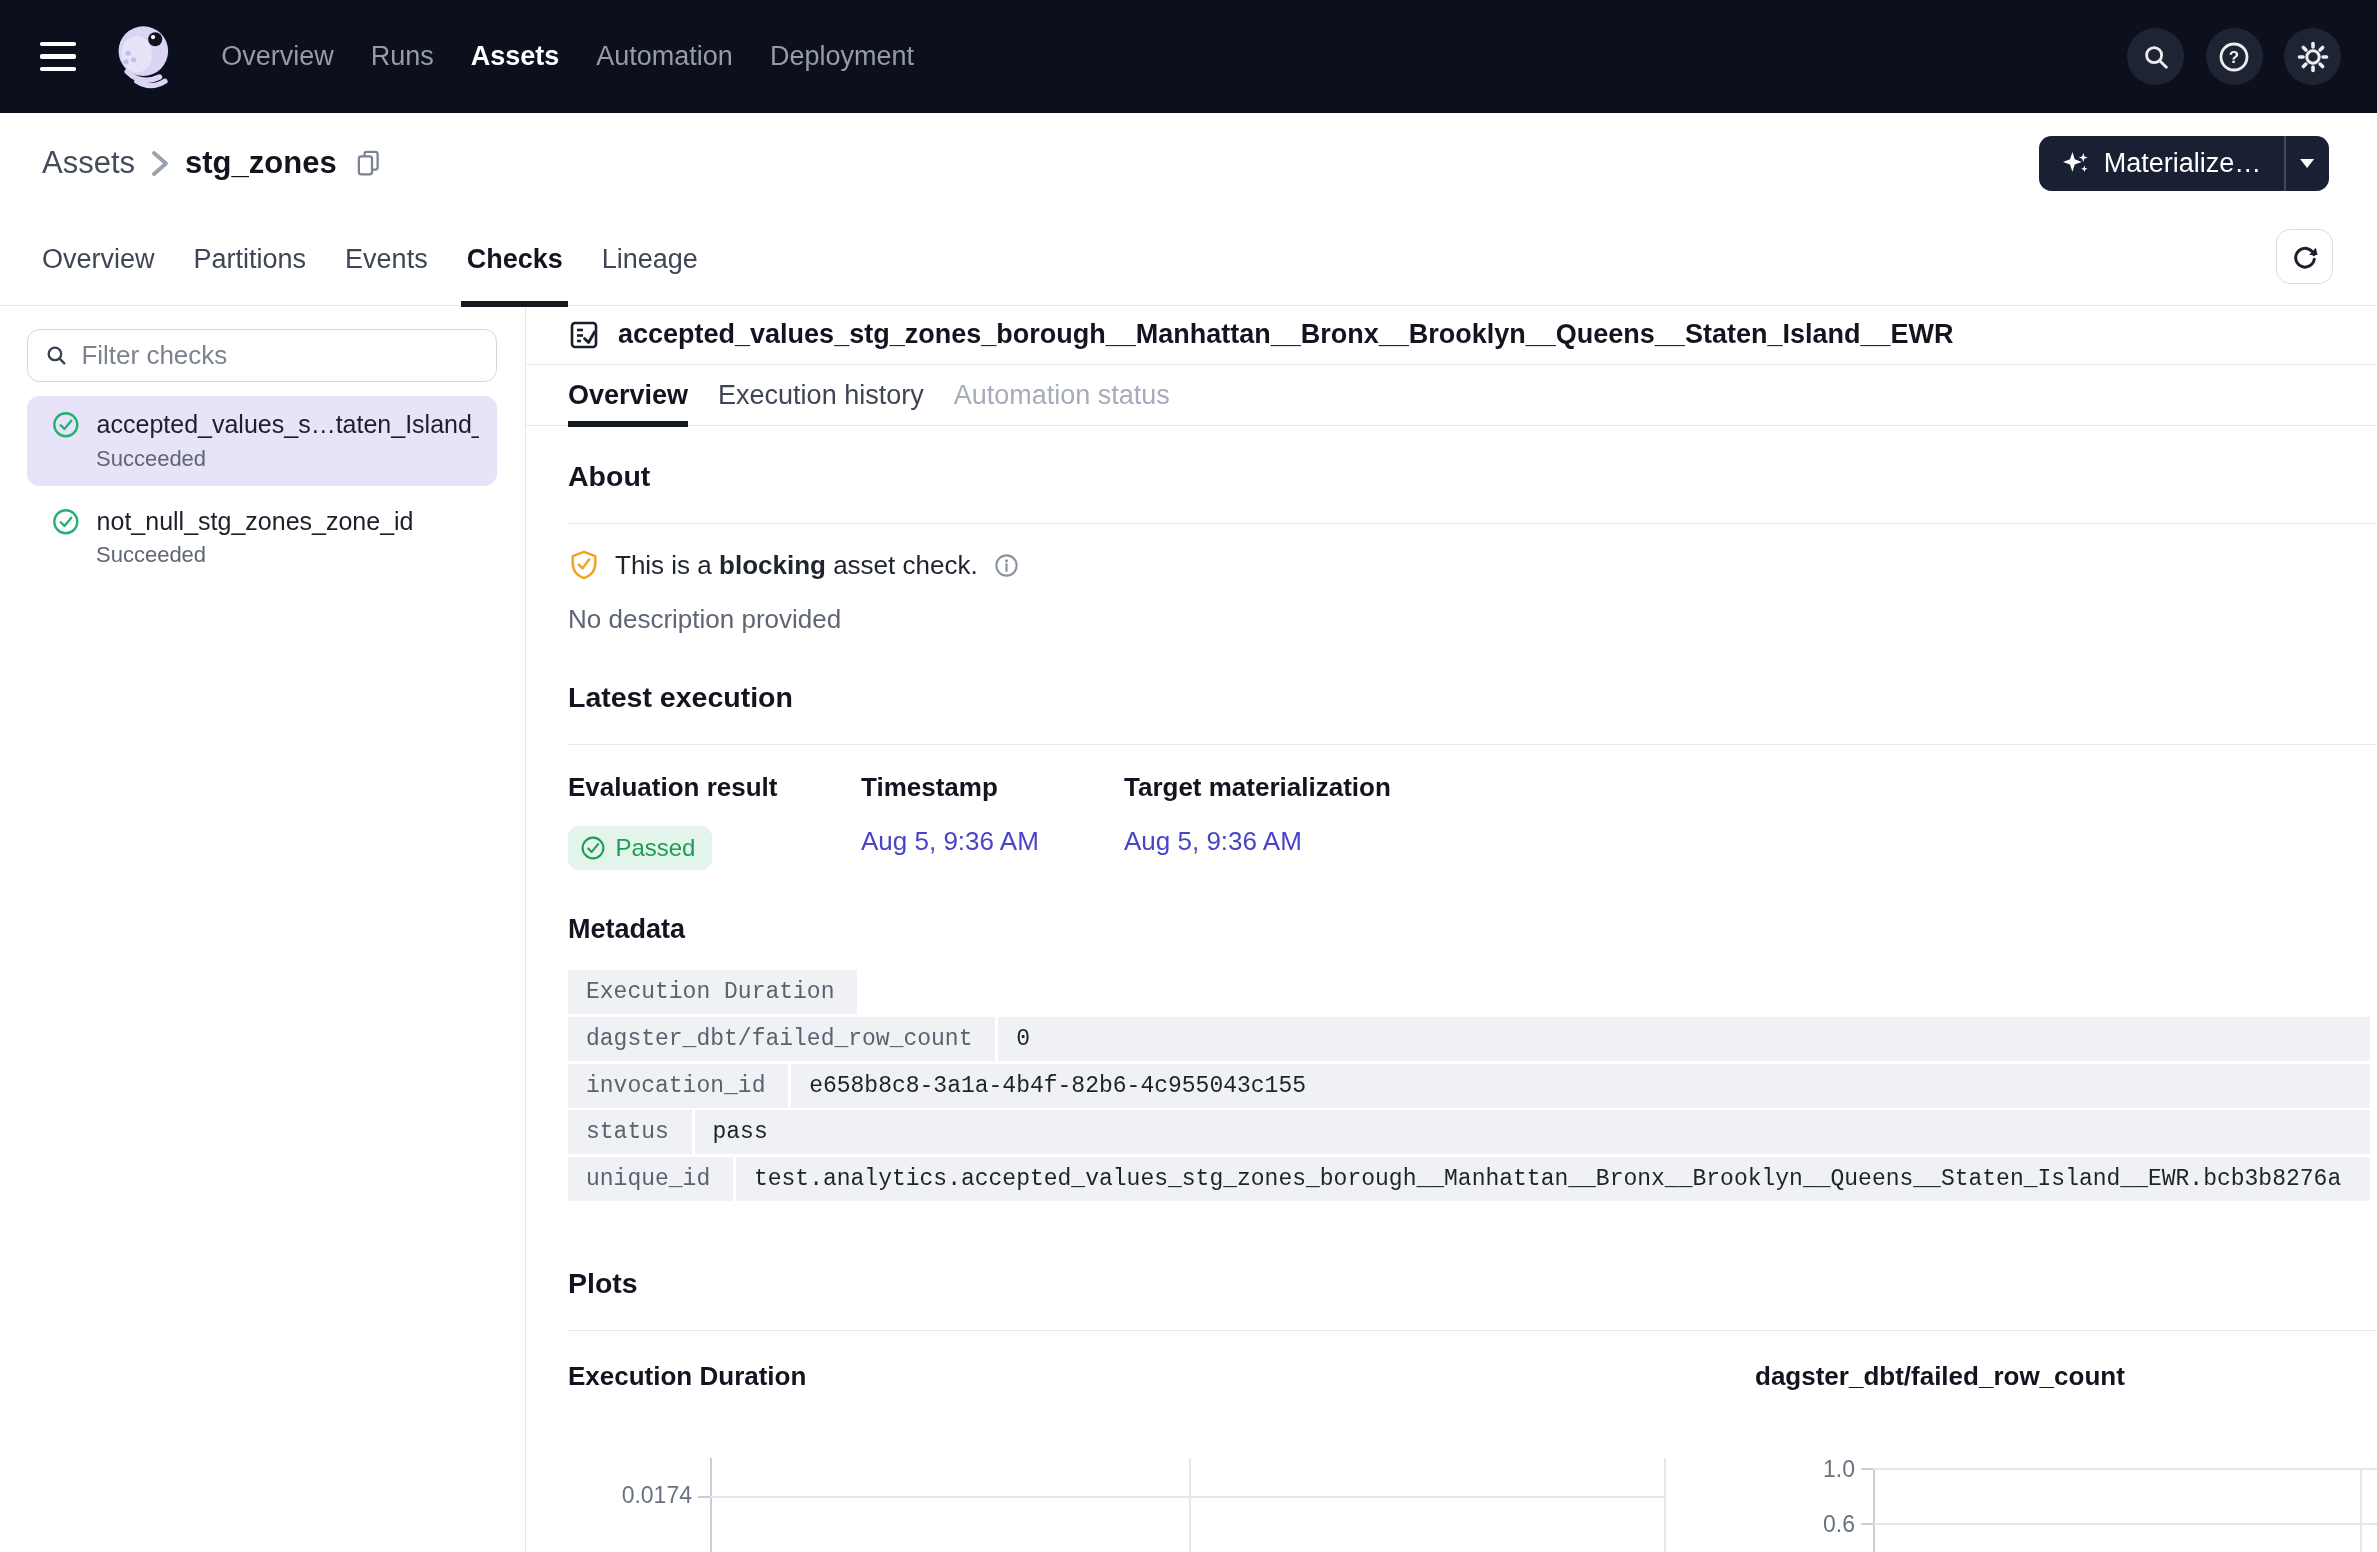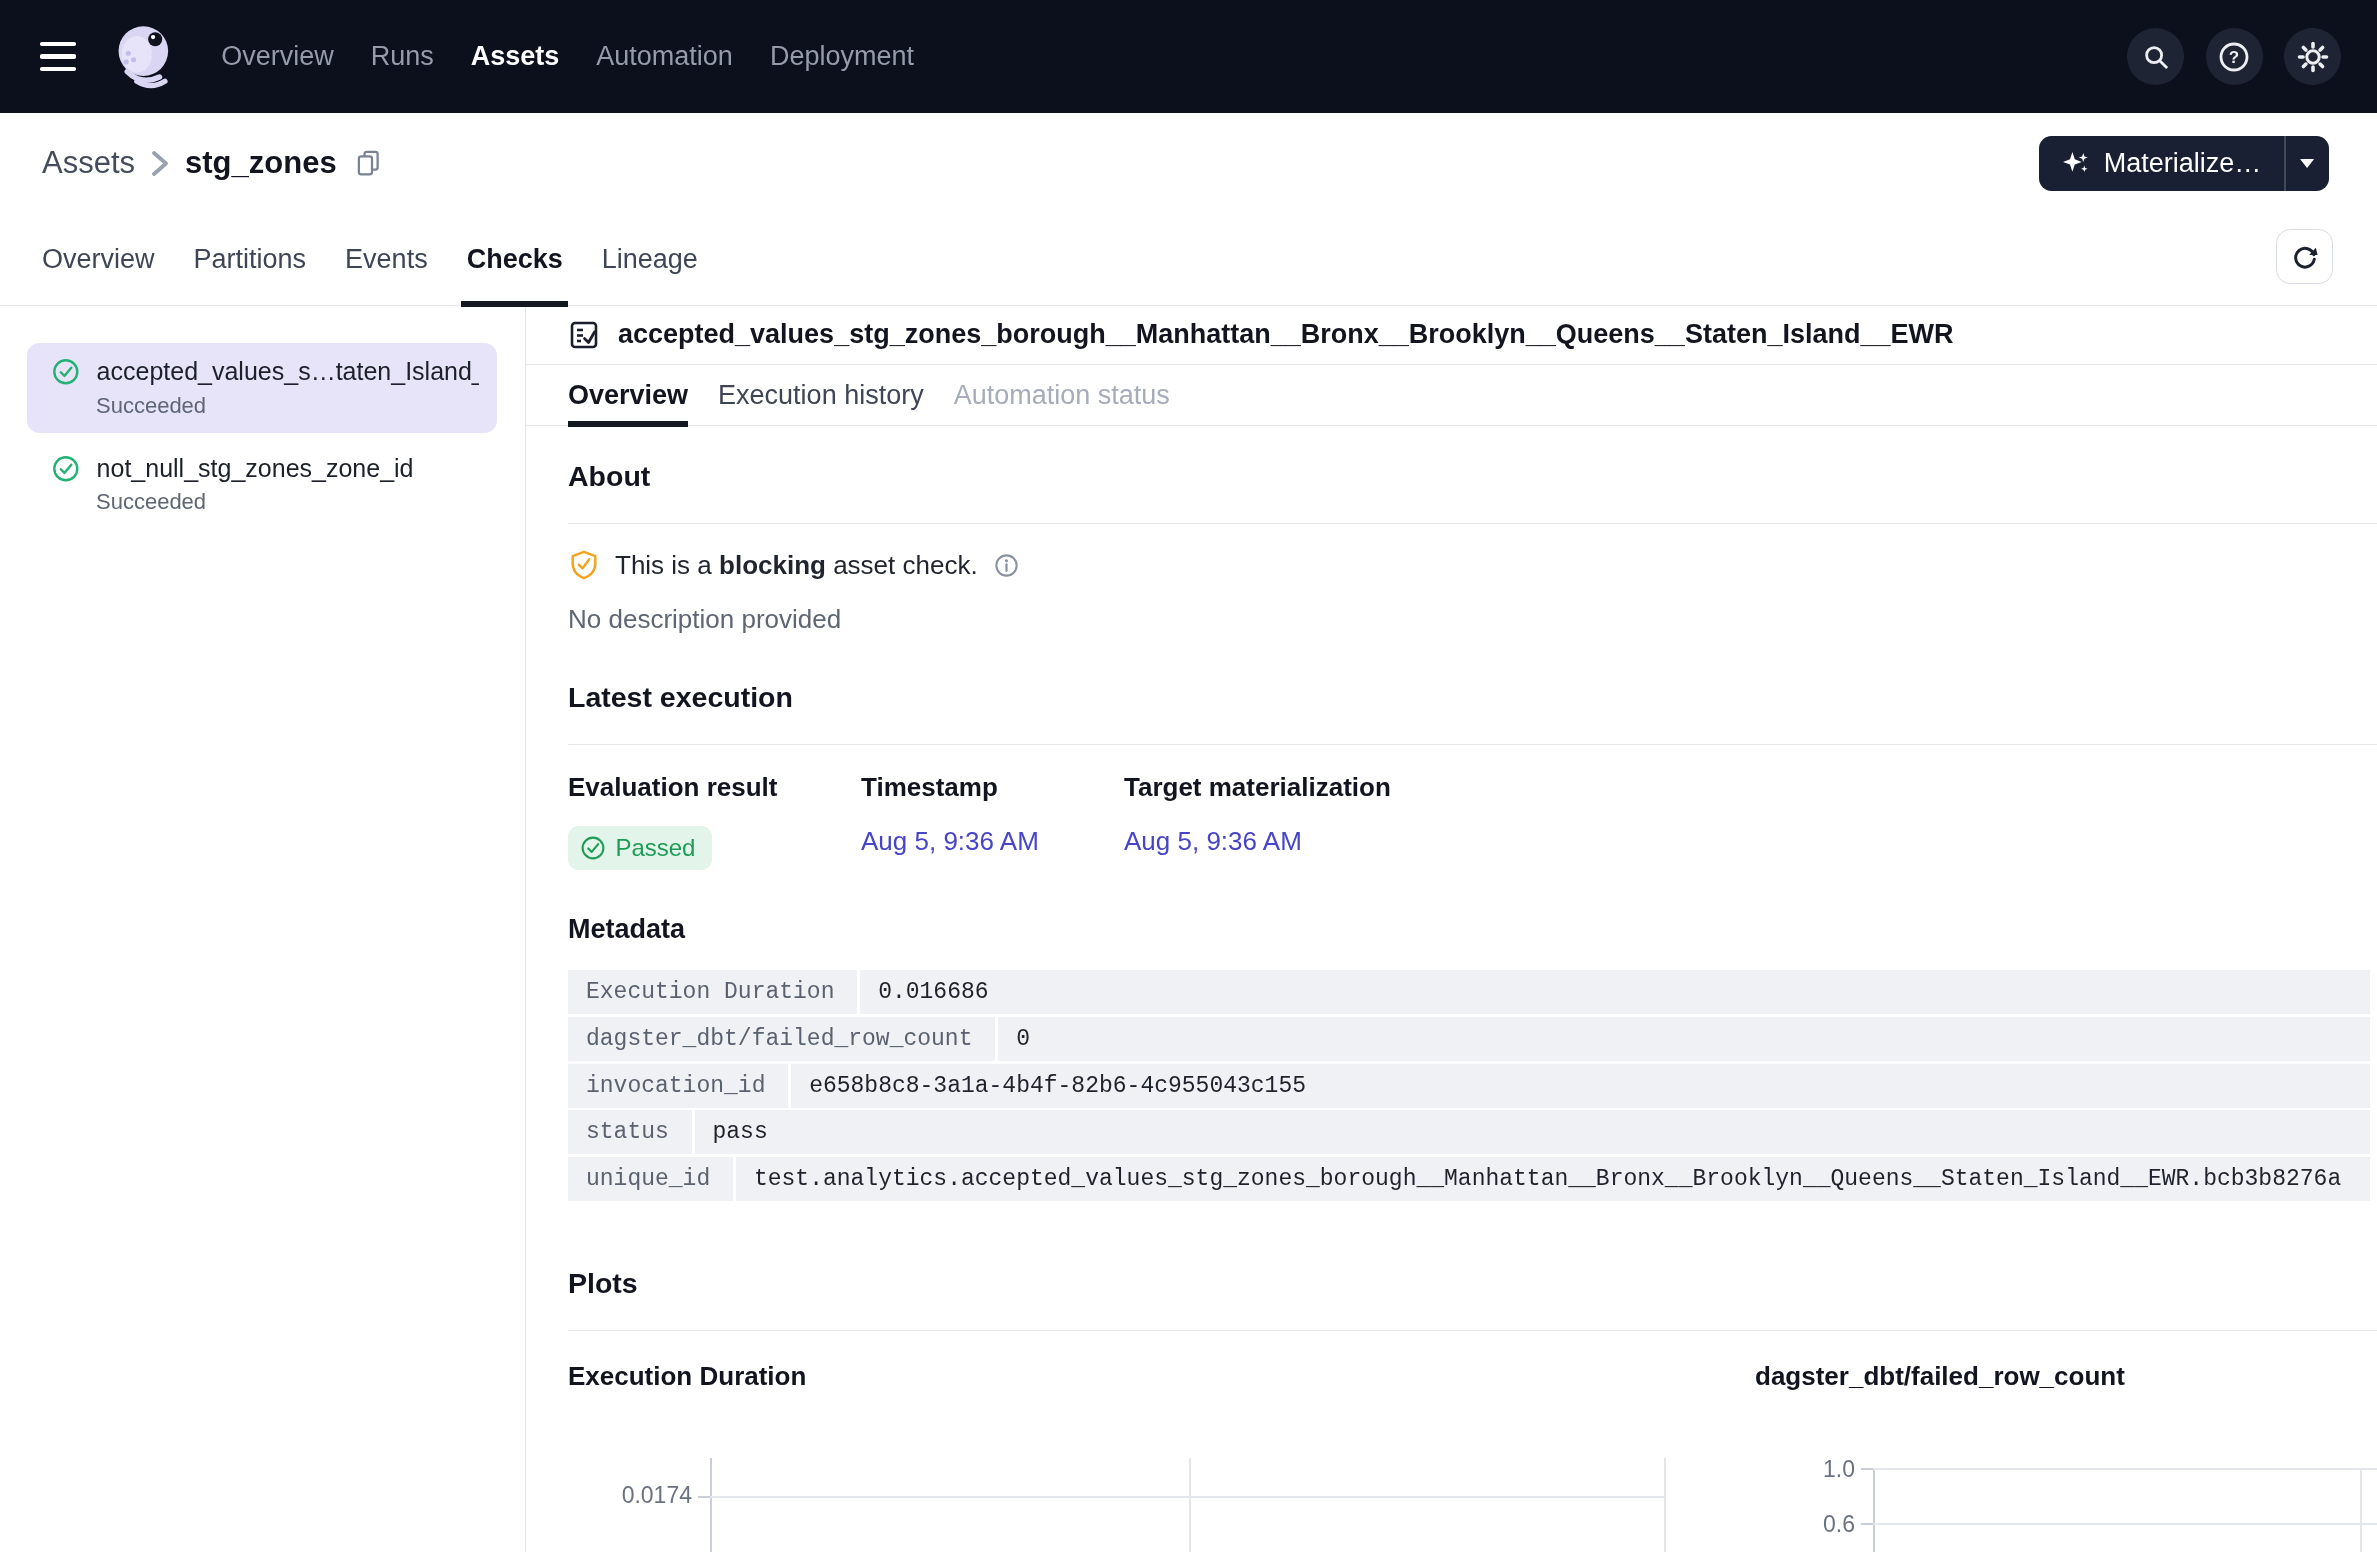--- a/index.html
+++ b/index.html
@@ -229,20 +229,27 @@
       <path d="M25.5 13.5 a10 10 0 1 0 0.4 5" fill="none" stroke="#1C2130" stroke-width="3.2" stroke-linecap="round"></path>
       <polygon points="20.5,13.8 29.5,13.8 27.5,6.2" fill="#1C2130"></polygon>
     </svg>
   </button>
 </div>
 
 <div class="content-row">
 
   <aside class="sidebar">
     <div class="sidebar-body">
+      <div class="filter-box">
+        <svg width="25" height="25" viewBox="0 0 32 32">
+          <circle cx="14" cy="14" r="8" fill="none" stroke="#3A4150" stroke-width="3"></circle>
+          <line x1="20" y1="20" x2="26" y2="26" stroke="#3A4150" stroke-width="3" stroke-linecap="round"></line>
+        </svg>
+        <input type="text" placeholder="Filter checks" style="">
+      </div>
       <div class="check-list">
         <div class="check-item selected">
           <div class="check-item-row">
             <svg width="27.6" height="27.6" viewBox="0 0 30 30">
               <circle cx="15" cy="15" r="12.5" fill="none" stroke="#23B273" stroke-width="2.6"></circle>
               <polyline points="9.5,15.5 13.5,19.5 21,10.5" fill="none" stroke="#23B273" stroke-width="2.6" stroke-linecap="round" stroke-linejoin="round"></polyline>
             </svg>
             <span class="check-item-name">accepted_values_s…taten_Island_</span>
           </div>
           <div class="check-item-status">Succeeded</div>
@@ -322,21 +329,20 @@
             <div class="exec-col-value"><a class="ts-link">Aug 5, 9:36 AM</a></div>
           </div>
         </div>
       </section>
 
       <section class="metadata-section">
         <h3 class="metadata-title">Metadata</h3>
         <div class="meta-table">
           <div class="meta-row">
             <div class="meta-key">Execution Duration</div>
-            <div class="meta-val">0.016686</div>
           </div>
           <div class="meta-row">
             <div class="meta-key">dagster_dbt/failed_row_count</div>
             <div class="meta-val">0</div>
           </div>
           <div class="meta-row">
             <div class="meta-key">invocation_id</div>
             <div class="meta-val">e658b8c8-3a1a-4b4f-82b6-4c955043c155</div>
           </div>
           <div class="meta-row">

